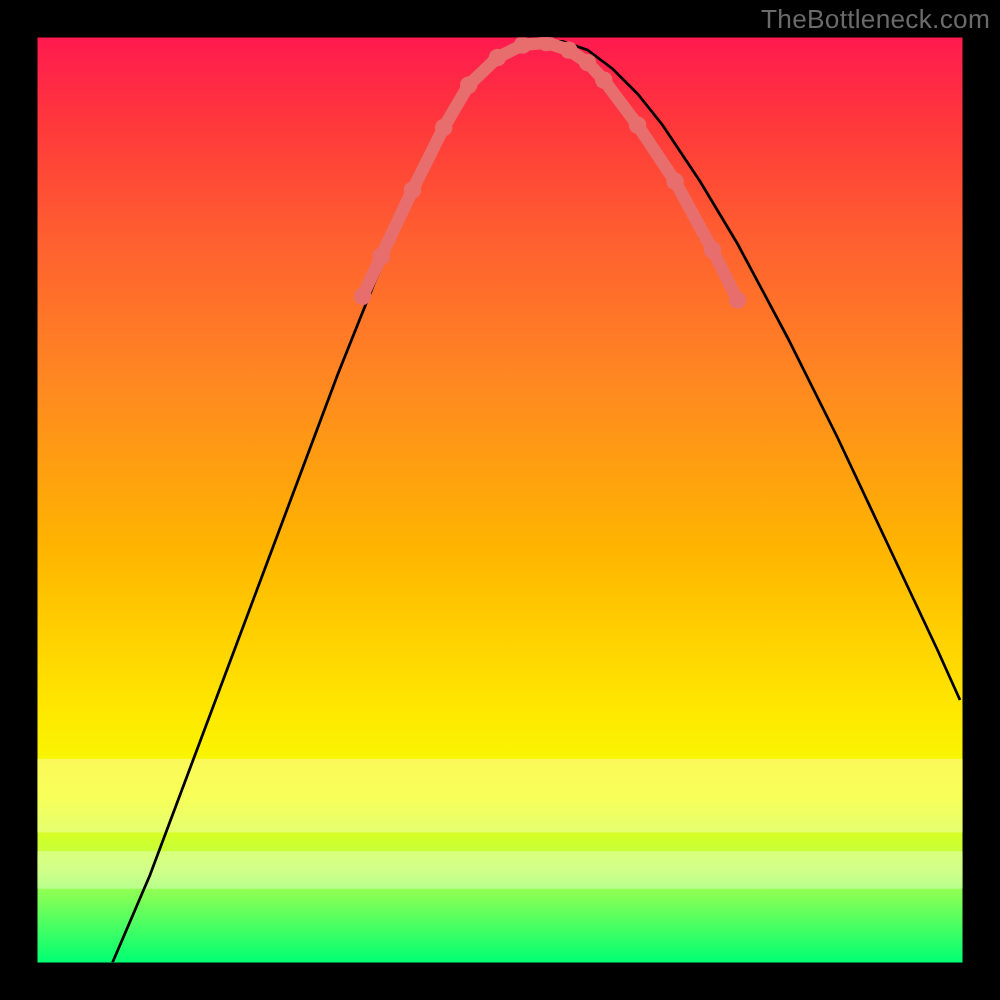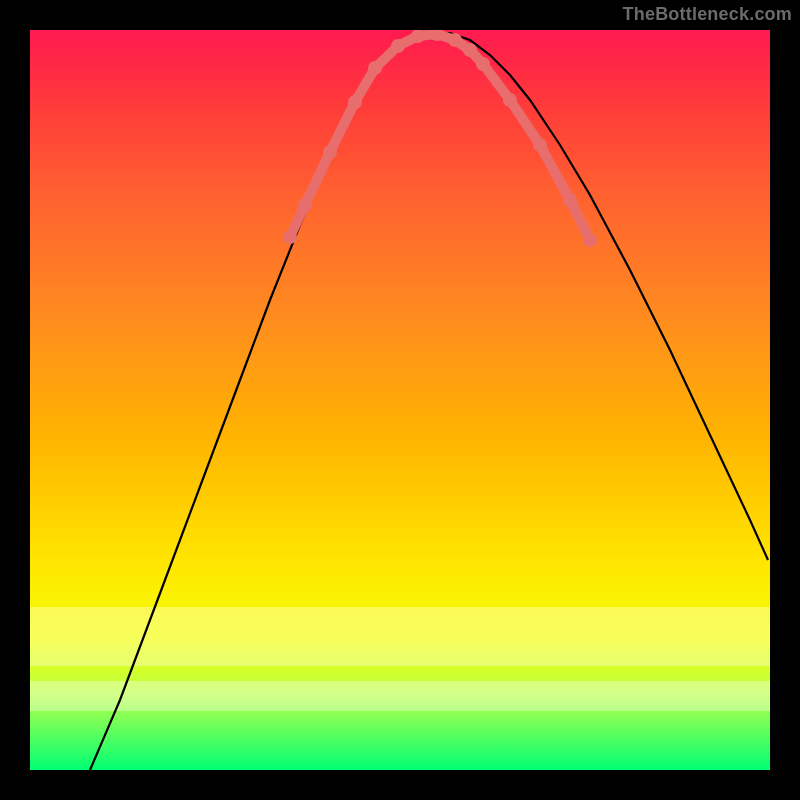--- a/index.html
+++ b/index.html
@@ -40,22 +40,22 @@
     position: absolute;
     left: 0;
     width: 100%;
     background: rgba(255,255,255,0.35);
   }
   .watermark {
     position: absolute;
     top: 4px;
     right: 8px;
     color: #6b6b6b;
-    font-size: 18px;
-    font-weight: 700;
+    font-size: 21px;
+    font-weight: 400;
     letter-spacing: 0.2px;
     user-select: none;
   }
   svg {
     position: absolute;
     left: 0;
     top: 0;
   }
 </style>
 </head>

